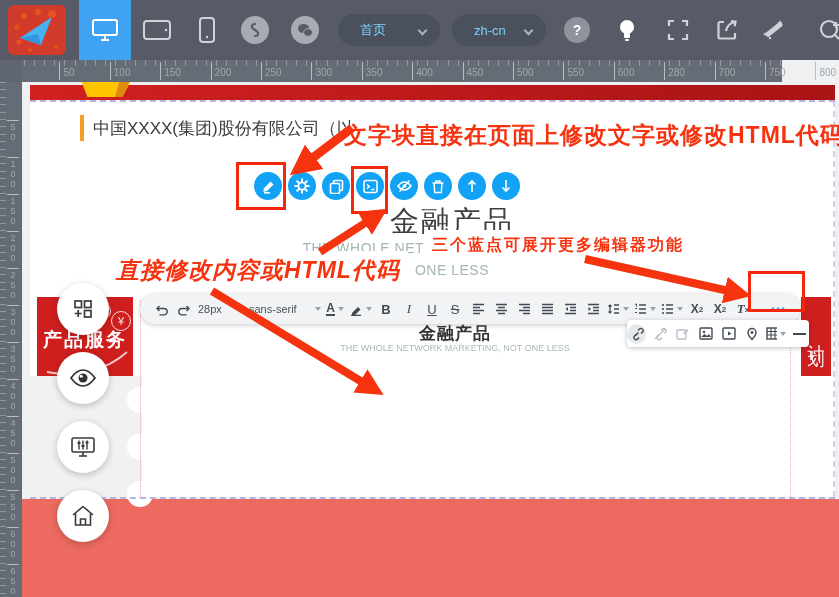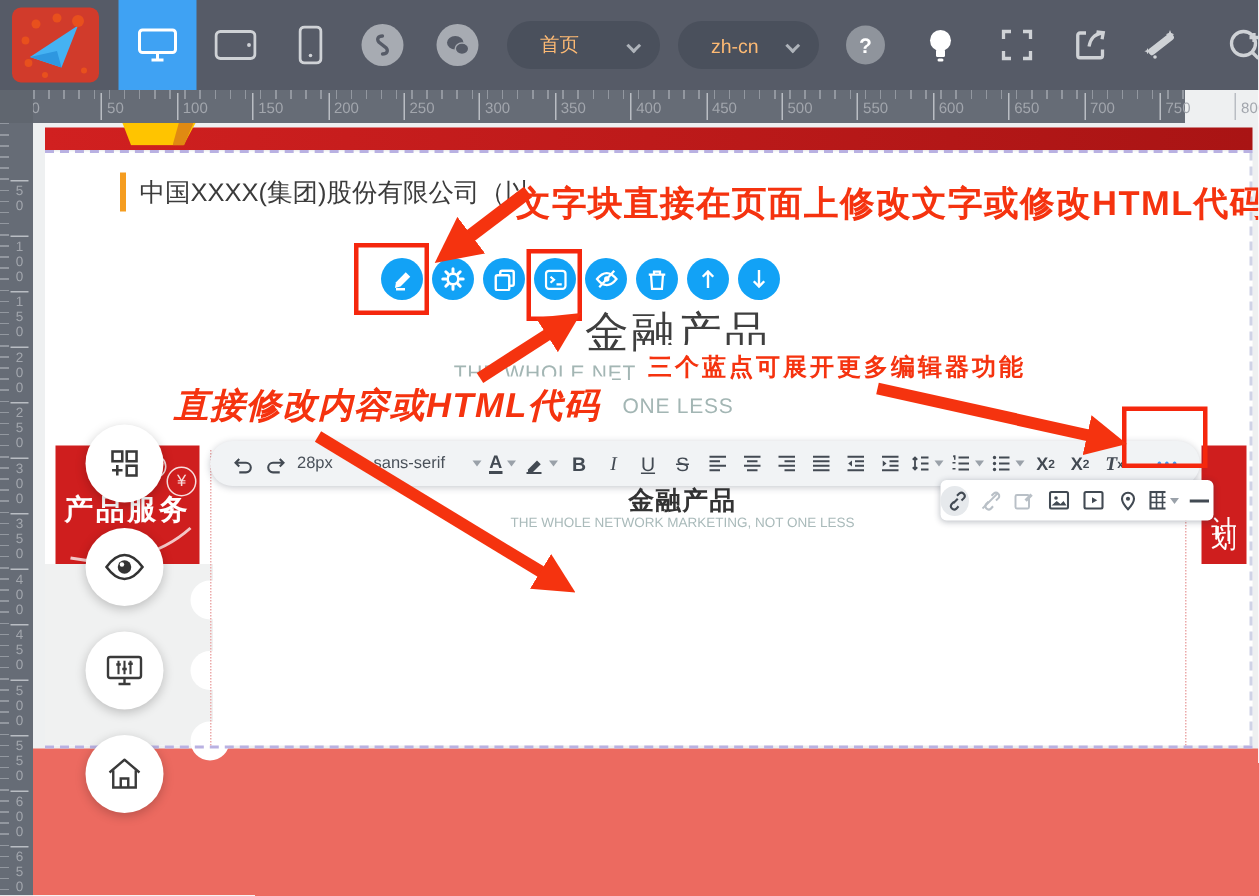--- a/index.html
+++ b/index.html
@@ -6,29 +6,29 @@
   #app{position:relative;width:839px;height:597px;overflow:hidden;
        font-family:"Liberation Sans",sans-serif;background:#eef0f1;}
 
   
   .topbar{position:absolute;left:0;top:0;width:839px;height:60px;background:#565b67;z-index:90;}
   .logo{position:absolute;left:8px;top:5px;width:58px;height:50px;border-radius:6px;background:#d13b2b;}
   .devtile{position:absolute;top:0;width:52px;height:60px;display:flex;align-items:center;justify-content:center;}
   .devtile.active{background:#3fa2f3;}
   .tb-icon{position:absolute;top:0;height:60px;display:flex;align-items:center;justify-content:center;}
   .tb-circle{width:28px;height:28px;border-radius:50%;background:#a7abb2;display:flex;align-items:center;justify-content:center;}
-  .pill{position:absolute;top:14px;height:32px;border-radius:16px;background:#4a505c;color:#fdba74;
+  .pill{position:absolute;top:14px;height:32px;border-radius:16px;background:#4a505c;color:#7dd3fc;
         display:flex;align-items:center;font-size:13px;padding:0 14px 0 22px;box-sizing:border-box;}
   .pill .chev{margin-left:auto;border:solid #aeb3ba;border-width:0 2px 2px 0;padding:2.5px;
               transform:rotate(45deg);display:inline-block;}
   .help-circle{width:26px;height:26px;border-radius:50%;background:#8f949c;color:#fff;font-size:14px;
                font-weight:bold;display:flex;align-items:center;justify-content:center;}
 
   
-  .ruler-h{position:absolute;left:12px;top:60px;width:778px;height:22px;background:#666c76;z-index:80;
+  .ruler-h{position:absolute;left:4px;top:60px;width:778px;height:22px;background:#666c76;z-index:80;
            background-image:repeating-linear-gradient(90deg, rgba(200,204,210,.45) 0 1px, transparent 1px 10.08px);
            background-size:100% 6px;background-repeat:no-repeat;}
   .htick{position:absolute;top:2px;font-size:10px;color:#a2a6ad;padding-left:3px;border-left:1px solid #b9bdc3;height:18px;line-height:22px;}
   .ruler-v{position:absolute;left:0;top:82px;width:22px;height:515px;background:#666c76;z-index:80;
            background-image:repeating-linear-gradient(180deg, rgba(200,204,210,.45) 0 1px, transparent 1px 7.4px);
            background-size:6px 100%;background-repeat:no-repeat;}
   .vtick{position:absolute;left:7px;font-size:9px;line-height:10px;color:#a2a6ad;white-space:pre-line;
          border-top:1px solid #b9bdc3;padding-top:1px;width:12px;text-align:center;}
   .ruler-corner{position:absolute;left:0;top:60px;width:22px;height:22px;background:#60666f;z-index:85;}
 
@@ -229,21 +229,21 @@
       <div class="htick" style="left: 156.2px;">150</div>
       <div class="htick" style="left: 206.6px;">200</div>
       <div class="htick" style="left: 257px;">250</div>
       <div class="htick" style="left: 307.4px;">300</div>
       <div class="htick" style="left: 357.8px;">350</div>
       <div class="htick" style="left: 408.2px;">400</div>
       <div class="htick" style="left: 458.6px;">450</div>
       <div class="htick" style="left: 509px;">500</div>
       <div class="htick" style="left: 559.4px;">550</div>
       <div class="htick" style="left: 609.8px;">600</div>
-      <div class="htick" style="left: 660.2px;">650</div>
+      <div class="htick" style="left: 660.2px;">280</div>
       <div class="htick" style="left: 710.6px;">700</div>
       <div class="htick" style="left: 761px;">750</div>
       <div class="htick" style="left: 811.4px;">800</div>
     </div>
   <div class="ruler-v">
       <div class="vtick" style="top: 38px;">5
 0</div>
       <div class="vtick" style="top: 75px;">1
 0
 0</div>

